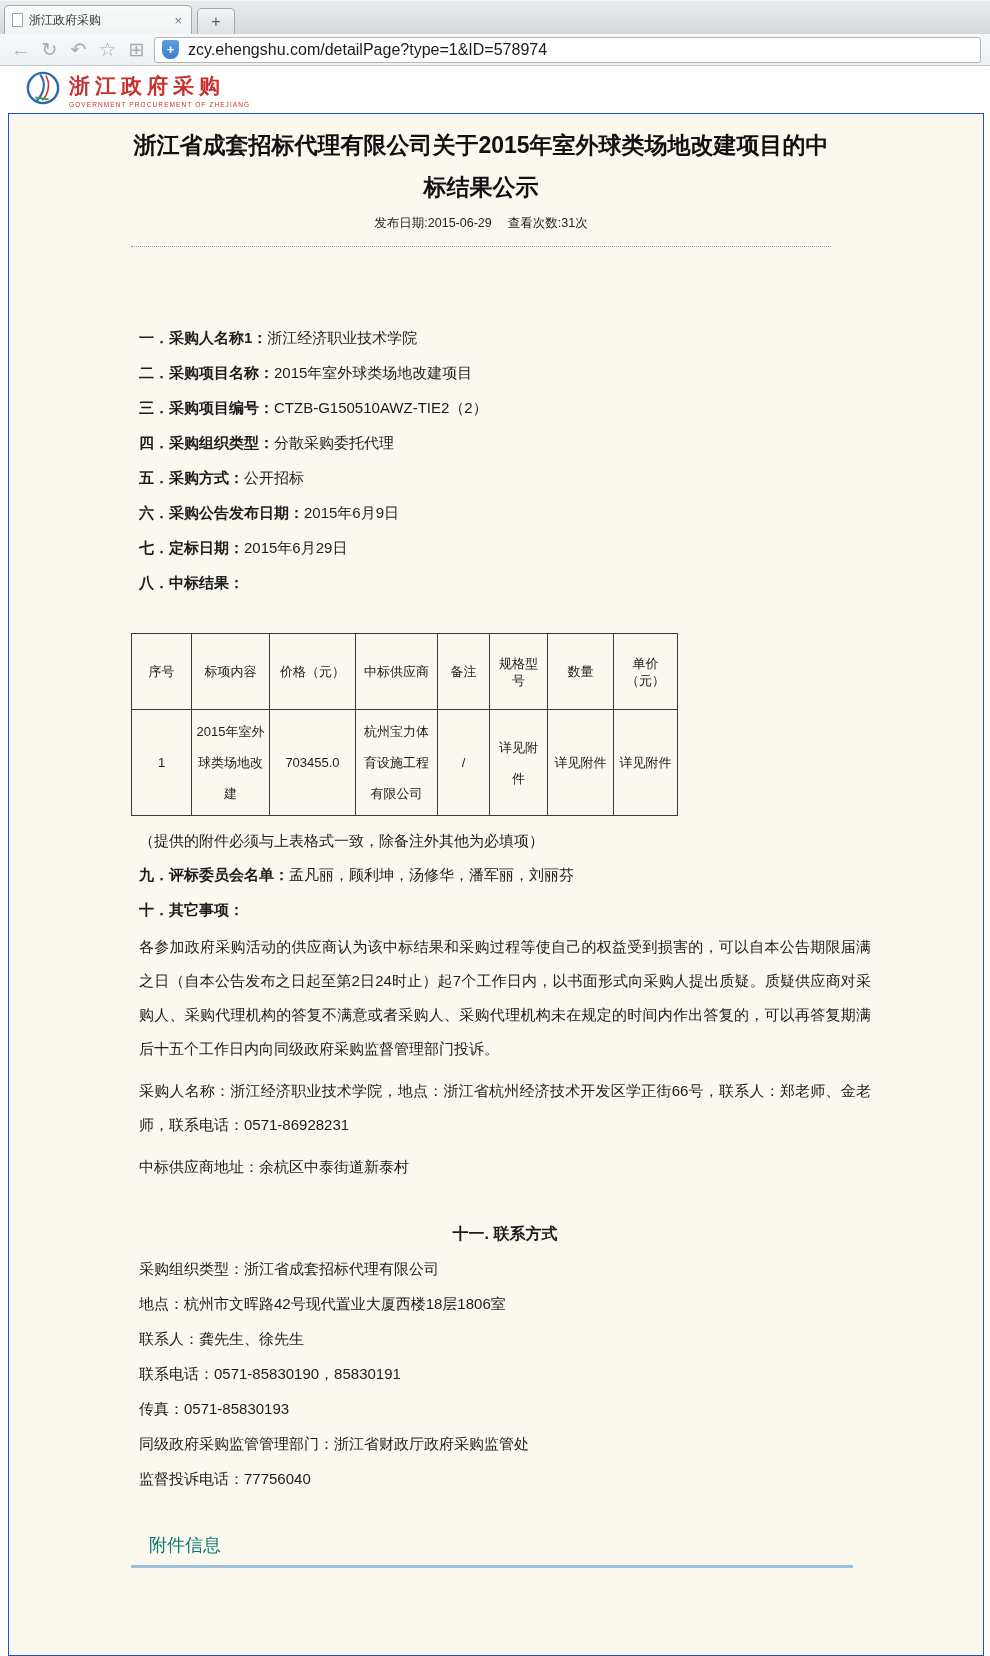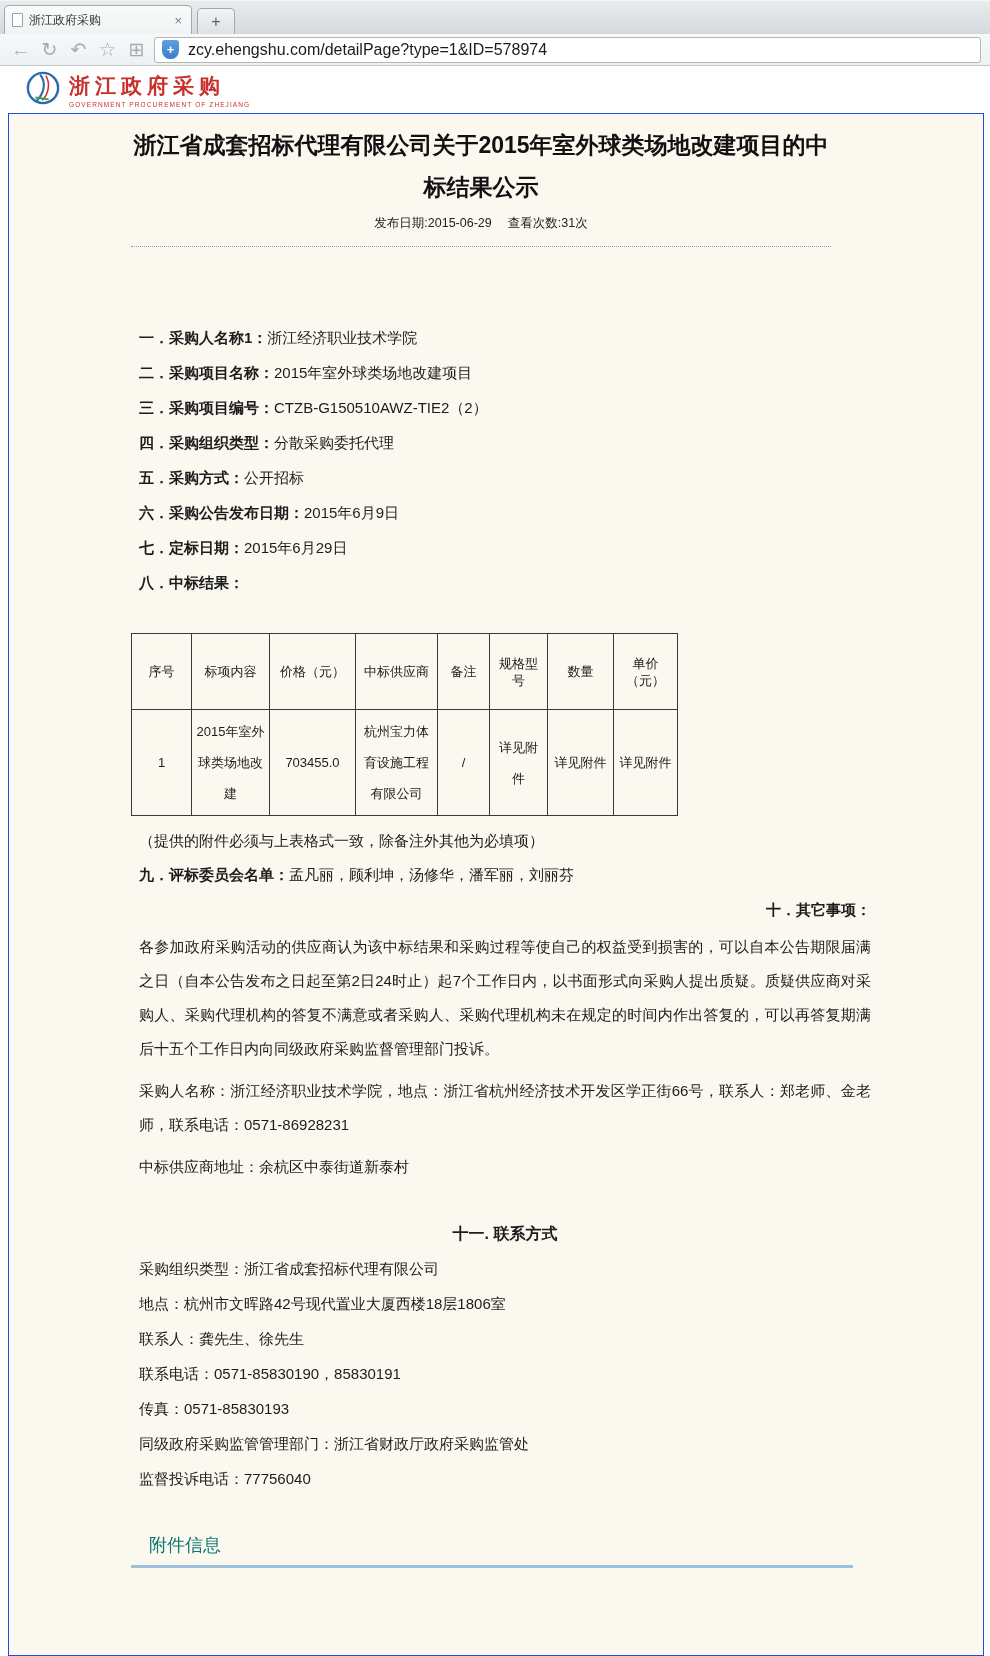--- a/index.html
+++ b/index.html
@@ -52,21 +52,21 @@
   table.result { border-collapse: collapse; margin-top: 40px; background: #fbf8f0; }
   table.result th, table.result td { border: 1px solid #3a3a3a; text-align: center;
     font-size: 13px; font-weight: normal; padding: 2px 4px; vertical-align: middle; }
   table.result th { height: 76px; line-height: 17px; }
   table.result td { height: 106px; line-height: 31px; }
   .c1{width:60px}.c2{width:78px}.c3{width:86px}.c4{width:82px}
   .c5{width:52px}.c6{width:58px}.c7{width:66px}.c8{width:64px}
 
   .note { font-size: 15px; margin-top: 16px; padding-left: 8px; }
   .li9 { font-size: 15px; margin-top: 15px; padding-left: 8px; }
-  .li10 { font-size: 15px; margin-top: 16px; padding-left: 8px; font-weight: bold; text-align: right; }
+  .li10 { font-size: 15px; margin-top: 16px; padding-left: 8px; font-weight: bold; }
   .para { font-size: 15px; line-height: 34px; text-align: justify; padding-left: 8px;
     margin-top: 8px; }
   .para.first { margin-top: 10px; }
 
   .contact-heading { font-size: 16px; font-weight: bold; margin-top: 40px; padding-left: 8px; text-align: center; }
   .contact { margin-top: 14px; padding-left: 8px; }
   .contact .cline { font-size: 15px; line-height: 20px; margin-bottom: 15px; }
 
   .attach { margin-top: 44px; width: 722px; border-bottom: 3px solid #9cc0da;
     padding: 0 0 8px 18px; }

